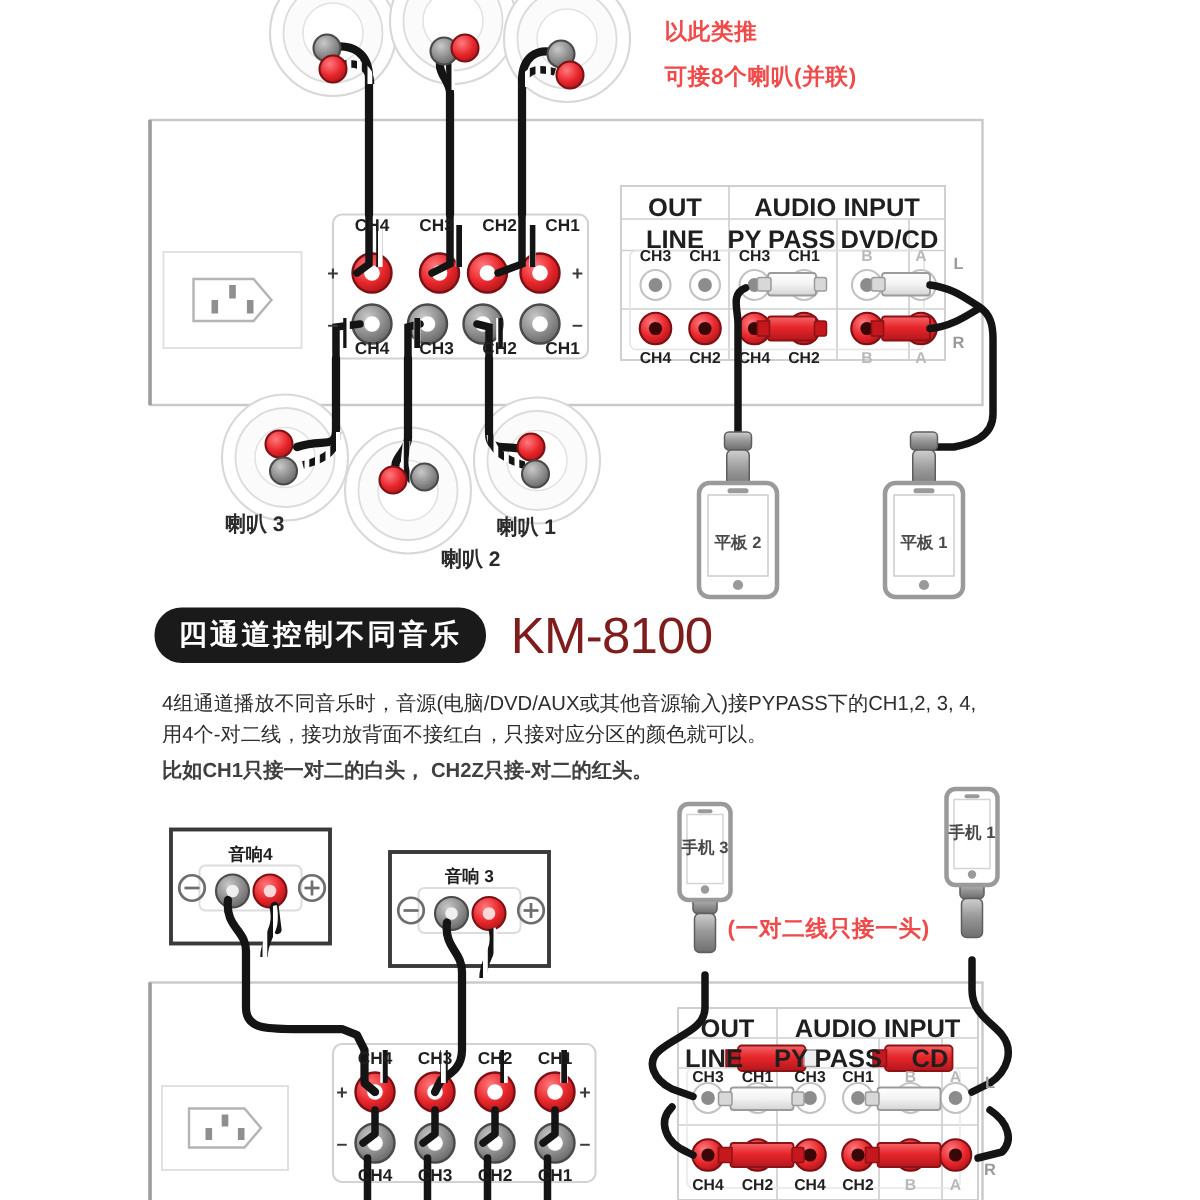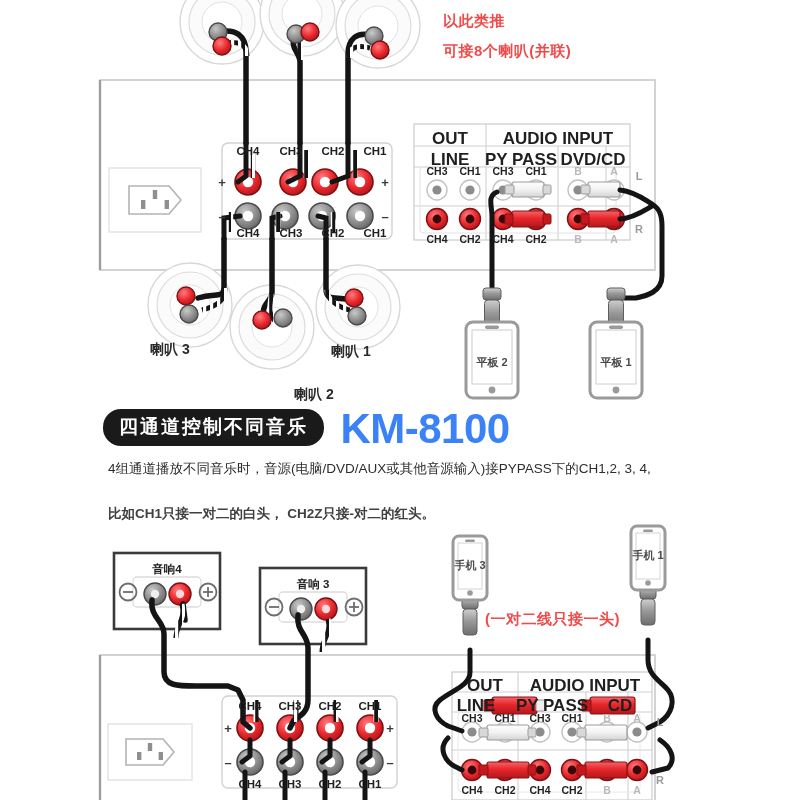--- a/index.html
+++ b/index.html
@@ -40,23 +40,23 @@
     background: #1a1a1a;
     color: #ffffff;
     font-size: 19px;
     font-weight: 700;
     letter-spacing: 2px;
     padding: 5px 16px 6px 16px;
     border-radius: 18px;
     white-space: nowrap;
   }
   .title-model {
-    color: #3b82f6;
-    font-size: 42px;
-    font-weight: 700;
+    color: #7f1d1d;
+    font-size: 34px;
+    font-weight: 400;
     letter-spacing: -0.5px;
     white-space: nowrap;
   }
   .body-line {
     color: #2e2e2e;
     font-size: 13.5px;
     line-height: 21px;
     white-space: nowrap;
   }
   .body-line.red { color: #404040; font-weight: 700; }
@@ -569,32 +569,33 @@
   <div class="inp-cell" style="left:470px; top:233px;">CH2</div>
   <div class="inp-cell" style="left:503px; top:233px;">CH4</div>
   <div class="inp-cell" style="left:536px; top:233px;">CH2</div>
   <div class="inp-cell dim" style="left:578px; top:233px;">B</div>
   <div class="inp-cell dim" style="left:614px; top:233px;">A</div>
 
   <div class="lr" style="left:639px; top:176px;">L</div>
   <div class="lr" style="left:639px; top:229px;">R</div>
 
   <div class="abs spk-label" style="left:150px; top:341px;text-align:right;">喇叭 3</div>
-  <div class="abs spk-label" style="left:246px; top:386px;padding-left:48px;">喇叭 2</div>
+  <div class="abs spk-label" style="left:246px; top:364px;padding-left:48px;">喇叭 2</div>
   <div class="abs spk-label" style="left:331px; top:343px;">喇叭 1</div>
 
   <div class="dev-txt" style="left:492px; top:362px;">平板 2</div>
   <div class="dev-txt" style="left:616px; top:362px;">平板 1</div>
 
   <div class="abs" style="left:103px; top:405px;">
     <span class="title-pill">四通道控制不同音乐</span>
     <span class="title-model" style="margin-left:12px; vertical-align:middle;">KM-8100</span>
   </div>
 
   <div class="abs body-line" style="left:108px; top:458px;">4组通道播放不同音乐时，音源(电脑/DVD/AUX或其他音源输入)接PYPASS下的CH1,2, 3, 4,</div>
+  <div class="abs body-line" style="left:108px; top:479px;">用4个-对二线，接功放背面不接红白，只接对应分区的颜色就可以。</div>
   <div class="abs body-line red" style="left:108px; top:503px;">比如CH1只接一对二的白头， CH2Z只接-对二的红头。</div>
 
   <div class="box-label" style="left:167px; top:562px;text-align:right;">音响4</div>
   <div class="box-label" style="left:313px; top:577px;">音响 3</div>
 
   <div class="dev-txt" style="left:470px; top:565px;">手机 3</div>
   <div class="dev-txt" style="left:648px; top:555px;">手机 1</div>
 
   <div class="abs note-red" style="left:485px; top:610px;">(一对二线只接一头)</div>
 

